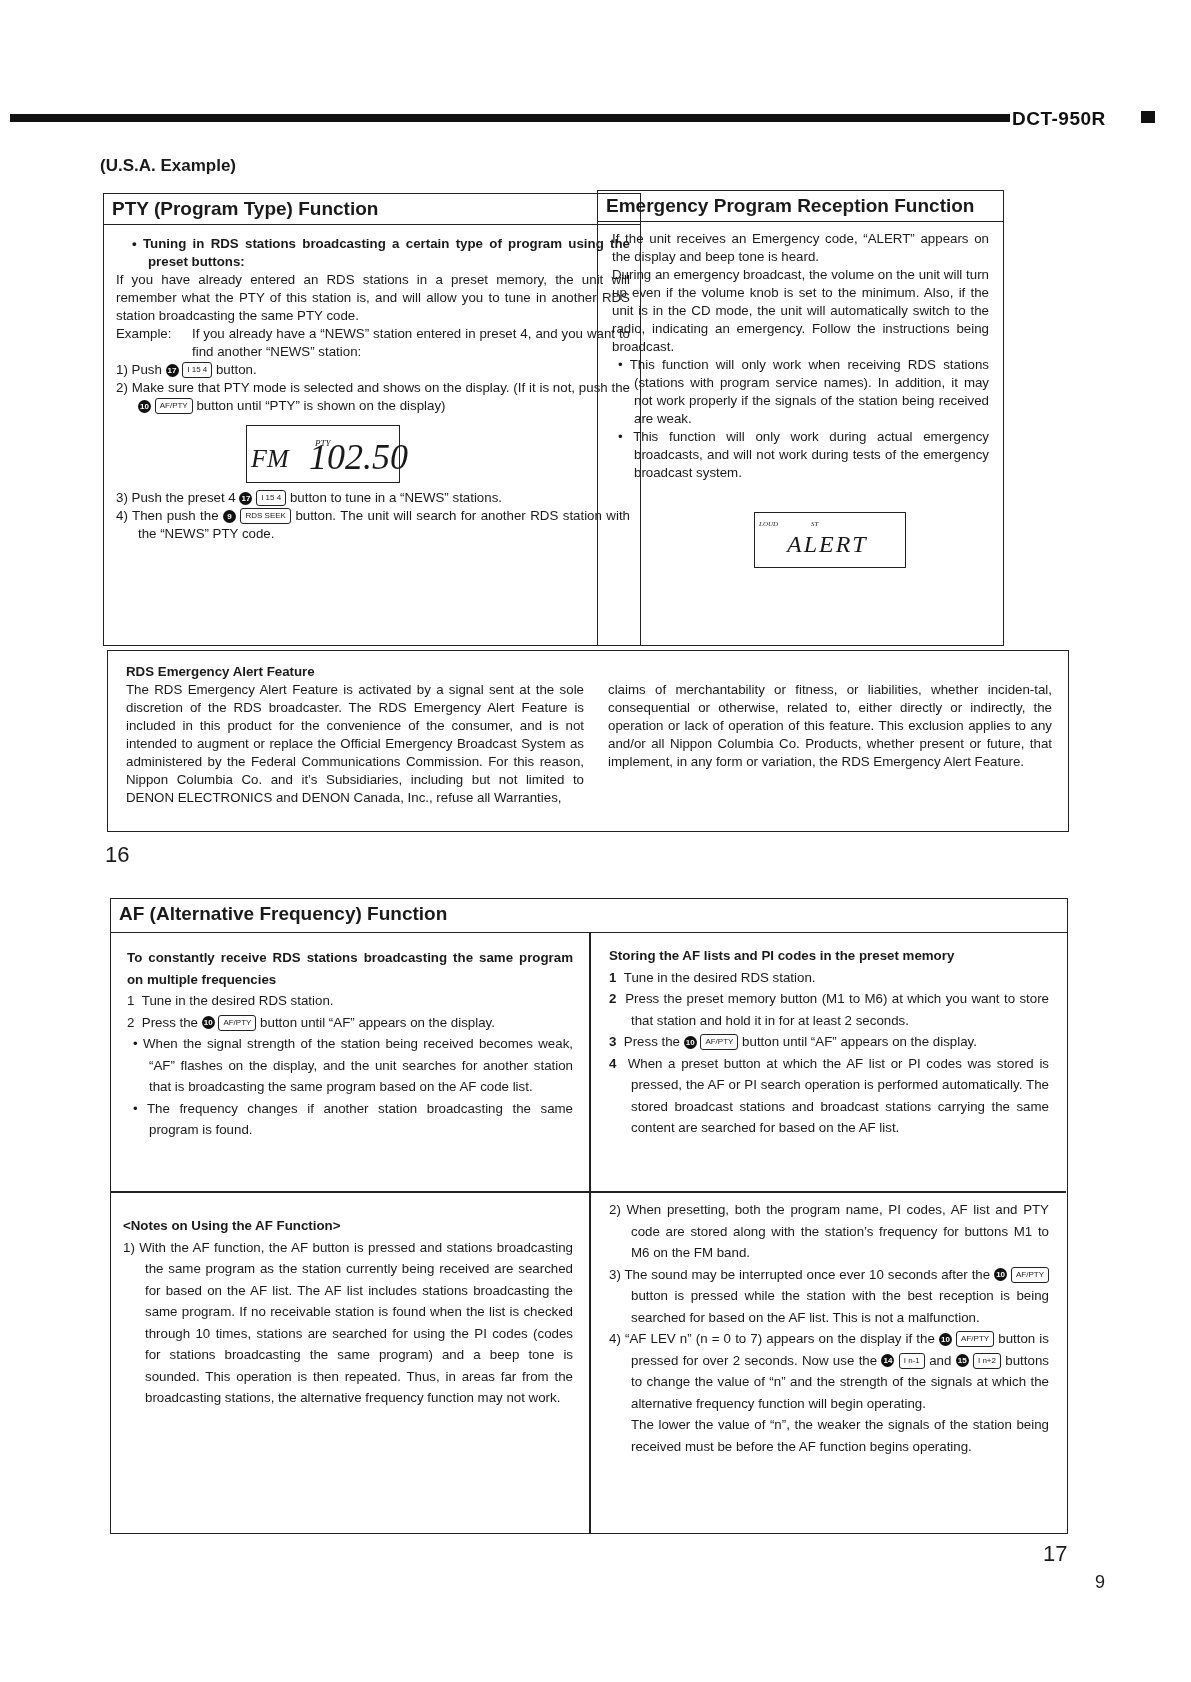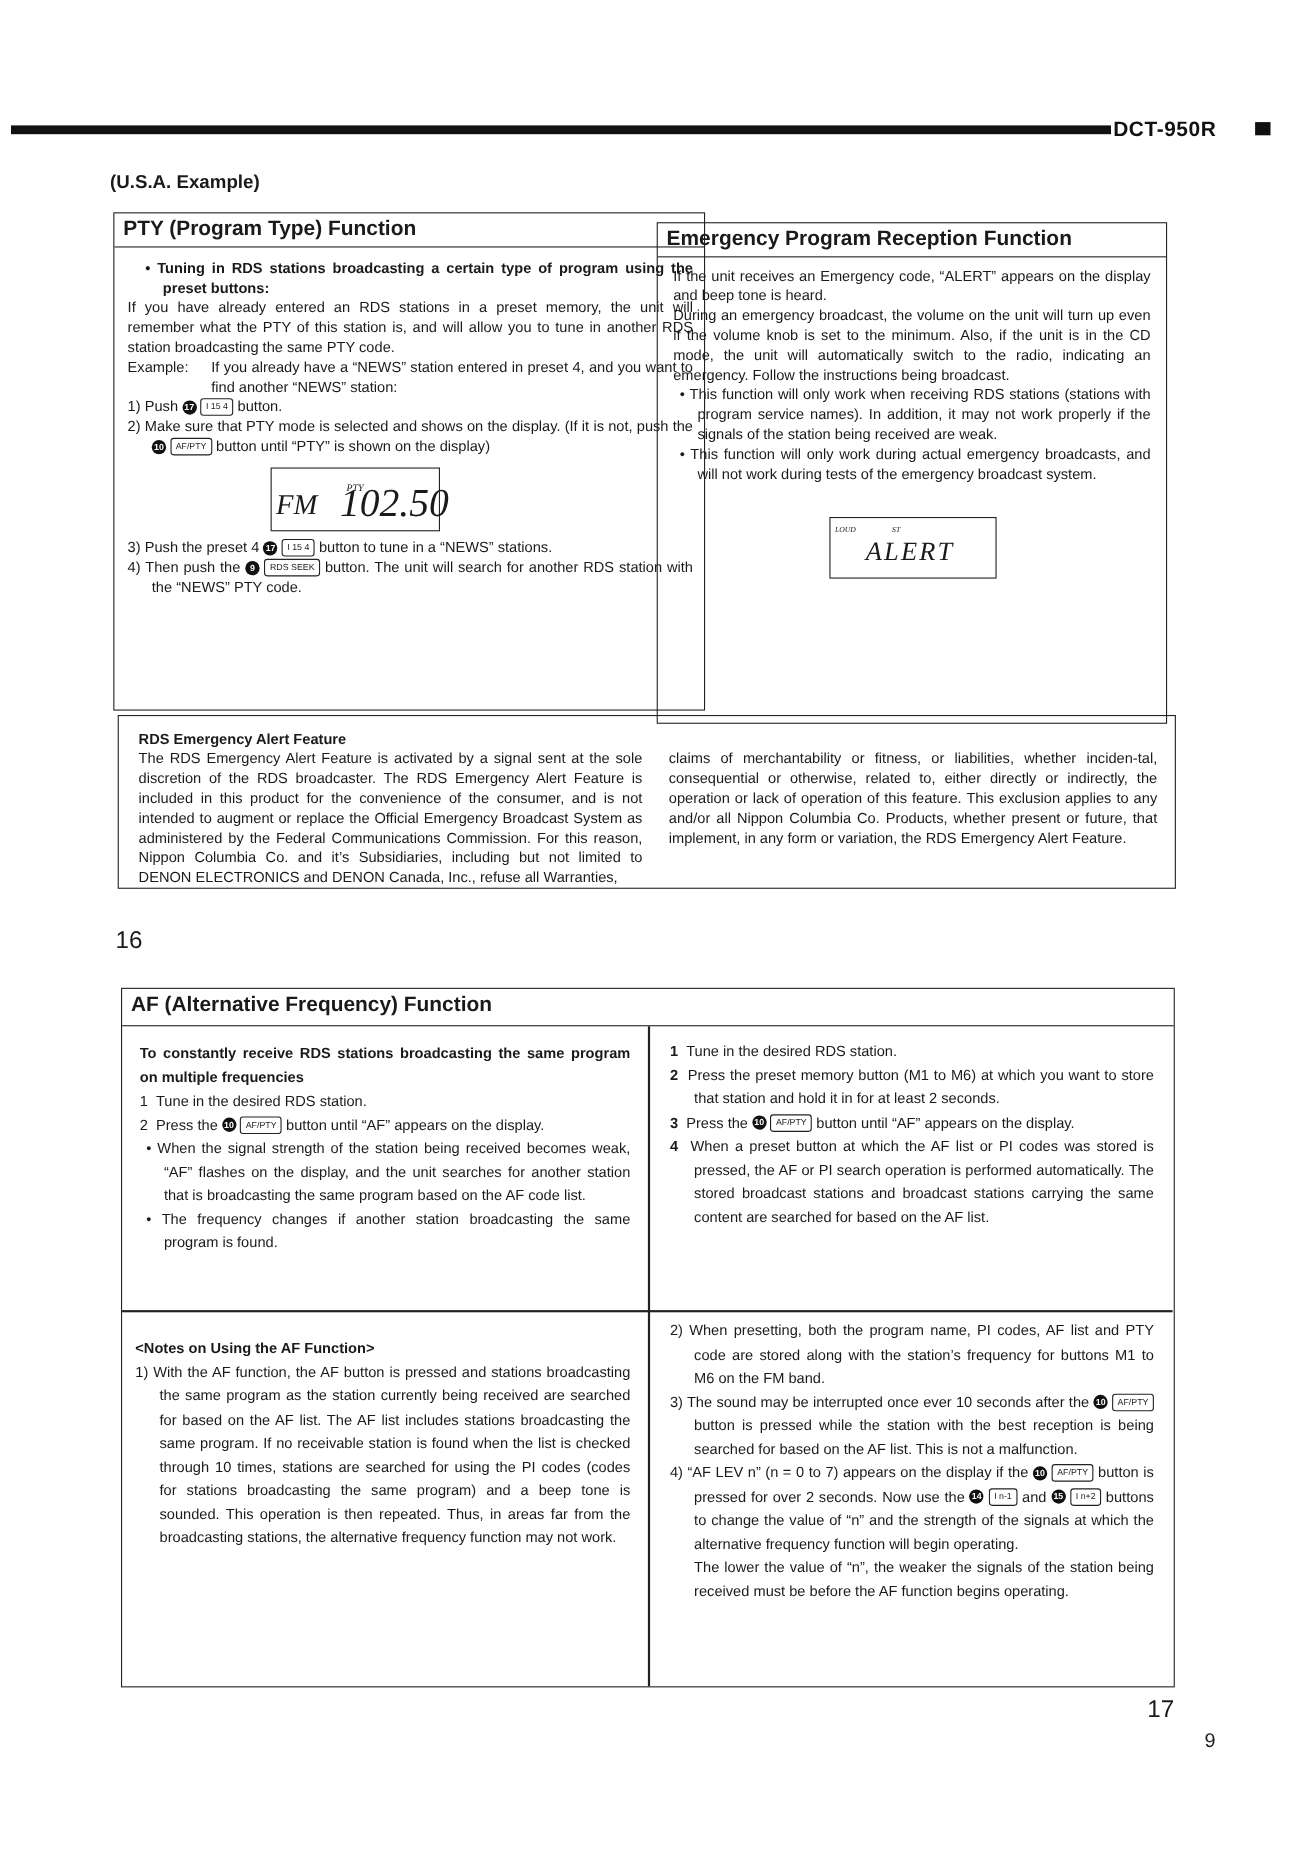--- a/index.html
+++ b/index.html
@@ -45,36 +45,36 @@
     <div class="lcd" style="position:relative; margin:10px 0 6px 120px; width:154px; height:58px;">
       <div style="position:absolute; left:68px; top:8px; font-size:9px; font-style:italic;">PTY</div>
       <div style="position:absolute; left:4px; top:24px; font-size:26px; font-style:italic;">FM</div>
       <div style="position:absolute; left:62px; top:22px; font-size:36px; font-style:italic;">102.50</div>
     </div>
     <p class="it hang jst" style="margin-left:-10px;"><span>3)</span> <span>Push the preset 4</span> <span class="circ">17</span> <span class="btnic">I 15 4</span> <span>button to tune in a “NEWS” stations.</span></p>
     <p class="it hang jst" style="margin-left:-10px;"><span>4)</span> <span>Then push the</span> <span class="circ">9</span> <span class="btnic">RDS SEEK</span> <span>button. The unit will search for another RDS station with the “NEWS” PTY code.</span></p>
   </div>
 </div>
 
-<div class="abs box" style="left:597px; top:190px; width:464px; height:456px;margin-top:12px;">
+<div class="abs box" style="left:597px; top:190px; width:407px; height:456px;">
   <div class="title">Emergency Program Reception Function</div>
   <div class="body jst" style="padding:8px 14px 0 14px;">
     <p class="it">If the unit receives an Emergency code, “ALERT” appears on the display and beep tone is heard.</p>
     <p class="it">During an emergency broadcast, the volume on the unit will turn up even if the volume knob is set to the minimum. Also, if the unit is in the CD mode, the unit will automatically switch to the radio, indicating an emergency. Follow the instructions being broadcast.</p>
     <p class="it bul">• <span>This function will only work when receiving RDS stations (stations with program service names). In addition, it may not work properly if the signals of the station being received are weak.</span></p>
     <p class="it bul">• <span>This function will only work during actual emergency broadcasts, and will not work during tests of the emergency broadcast system.</span></p>
     <div class="lcd" style="position:relative; margin:30px 0 0 142px; width:152px; height:56px;padding-left:32px;">
       <div style="position:absolute; left:4px; top:2px; font-size:7px; font-style:italic;">LOUD</div>
       <div style="position:absolute; left:56px; top:2px; font-size:7px; font-style:italic;">ST</div>
       <div style="position:absolute; left:32px; top:22px; font-size:24px; font-style:italic; letter-spacing:2px;">ALERT</div>
     </div>
   </div>
 </div>
 
-<div class="abs box" style="left:107px; top:650px; width:962px; height:158px;">
+<div class="abs box" style="left:107px; top:650px; width:962px; height:182px;">
   <div class="body" style="position:absolute; left:18px; top:12px; width:458px;">
     <div class="b">RDS Emergency Alert Feature</div>
     <p class="it jst">The RDS Emergency Alert Feature is activated by a signal sent at the sole discretion of the RDS broadcaster. The RDS Emergency Alert Feature is included in this product for the convenience of the consumer, and is not intended to augment or replace the Official Emergency Broadcast System as administered by the Federal Communications Commission. For this reason, Nippon Columbia Co. and it’s Subsidiaries, including but not limited to DENON ELECTRONICS and DENON Canada, Inc., refuse all Warranties,</p>
   </div>
   <div class="body" style="position:absolute; left:500px; top:30px; width:444px;">
     <p class="it jst">claims of merchantability or fitness, or liabilities, whether inciden-tal, consequential or otherwise, related to, either directly or indirectly, the operation or lack of operation of this feature. This exclusion applies to any and/or all Nippon Columbia Co. Products, whether present or future, that implement, in any form or variation, the RDS Emergency Alert Feature.</p>
   </div>
 </div>
 
 <div class="abs pnum" style="left:105px; top:842px;">16</div>
@@ -86,20 +86,21 @@
 
   <div class="abs body" style="left:16px; top:48px; width:446px; line-height:21.5px;">
     <p class="it b jst">To constantly receive RDS stations broadcasting the same program on multiple frequencies</p>
     <p class="it hang"><span>1</span>&nbsp;&nbsp;<span>Tune in the desired RDS station.</span></p>
     <p class="it hang"><span>2</span>&nbsp;&nbsp;<span>Press the</span> <span class="circ">10</span> <span class="btnic">AF/PTY</span> <span>button until “AF” appears on the display.</span></p>
     <p class="it bul jst">• <span>When the signal strength of the station being received becomes weak, “AF” flashes on the display, and the unit searches for another station that is broadcasting the same program based on the AF code list.</span></p>
     <p class="it bul jst">• <span>The frequency changes if another station broadcasting the same program is found.</span></p>
   </div>
 
   <div class="abs body" style="left:498px; top:46px; width:440px; line-height:21.5px;">
+    <p class="it b">Storing the AF lists and PI codes in the preset memory</p>
     <p class="it hang"><span class="b">1</span>&nbsp;&nbsp;<span>Tune in the desired RDS station.</span></p>
     <p class="it hang jst"><span class="b">2</span>&nbsp;&nbsp;<span>Press the preset memory button (M1 to M6) at which you want to store that station and hold it in for at least 2 seconds.</span></p>
     <p class="it hang"><span class="b">3</span>&nbsp;&nbsp;<span>Press the</span> <span class="circ">10</span> <span class="btnic">AF/PTY</span> <span>button until “AF” appears on the display.</span></p>
     <p class="it hang jst"><span class="b">4</span>&nbsp;&nbsp;<span>When a preset button at which the AF list or PI codes was stored is pressed, the AF or PI search operation is performed automatically. The stored broadcast stations and broadcast stations carrying the same content are searched for based on the AF list.</span></p>
   </div>
 
   <div class="abs body" style="left:12px; top:316px; width:450px; line-height:21.5px;">
     <p class="it b">&lt;Notes on Using the AF Function&gt;</p>
     <p class="it hang jst"><span>1)</span> <span>With the AF function, the AF button is pressed and stations broadcasting the same program as the station currently being received are searched for based on the AF list. The AF list includes stations broadcasting the same program. If no receivable station is found when the list is checked through 10 times, stations are searched for using the PI codes (codes for stations broadcasting the same program) and a beep tone is sounded. This operation is then repeated. Thus, in areas far from the broadcasting stations, the alternative frequency function may not work.</span></p>
   </div>

